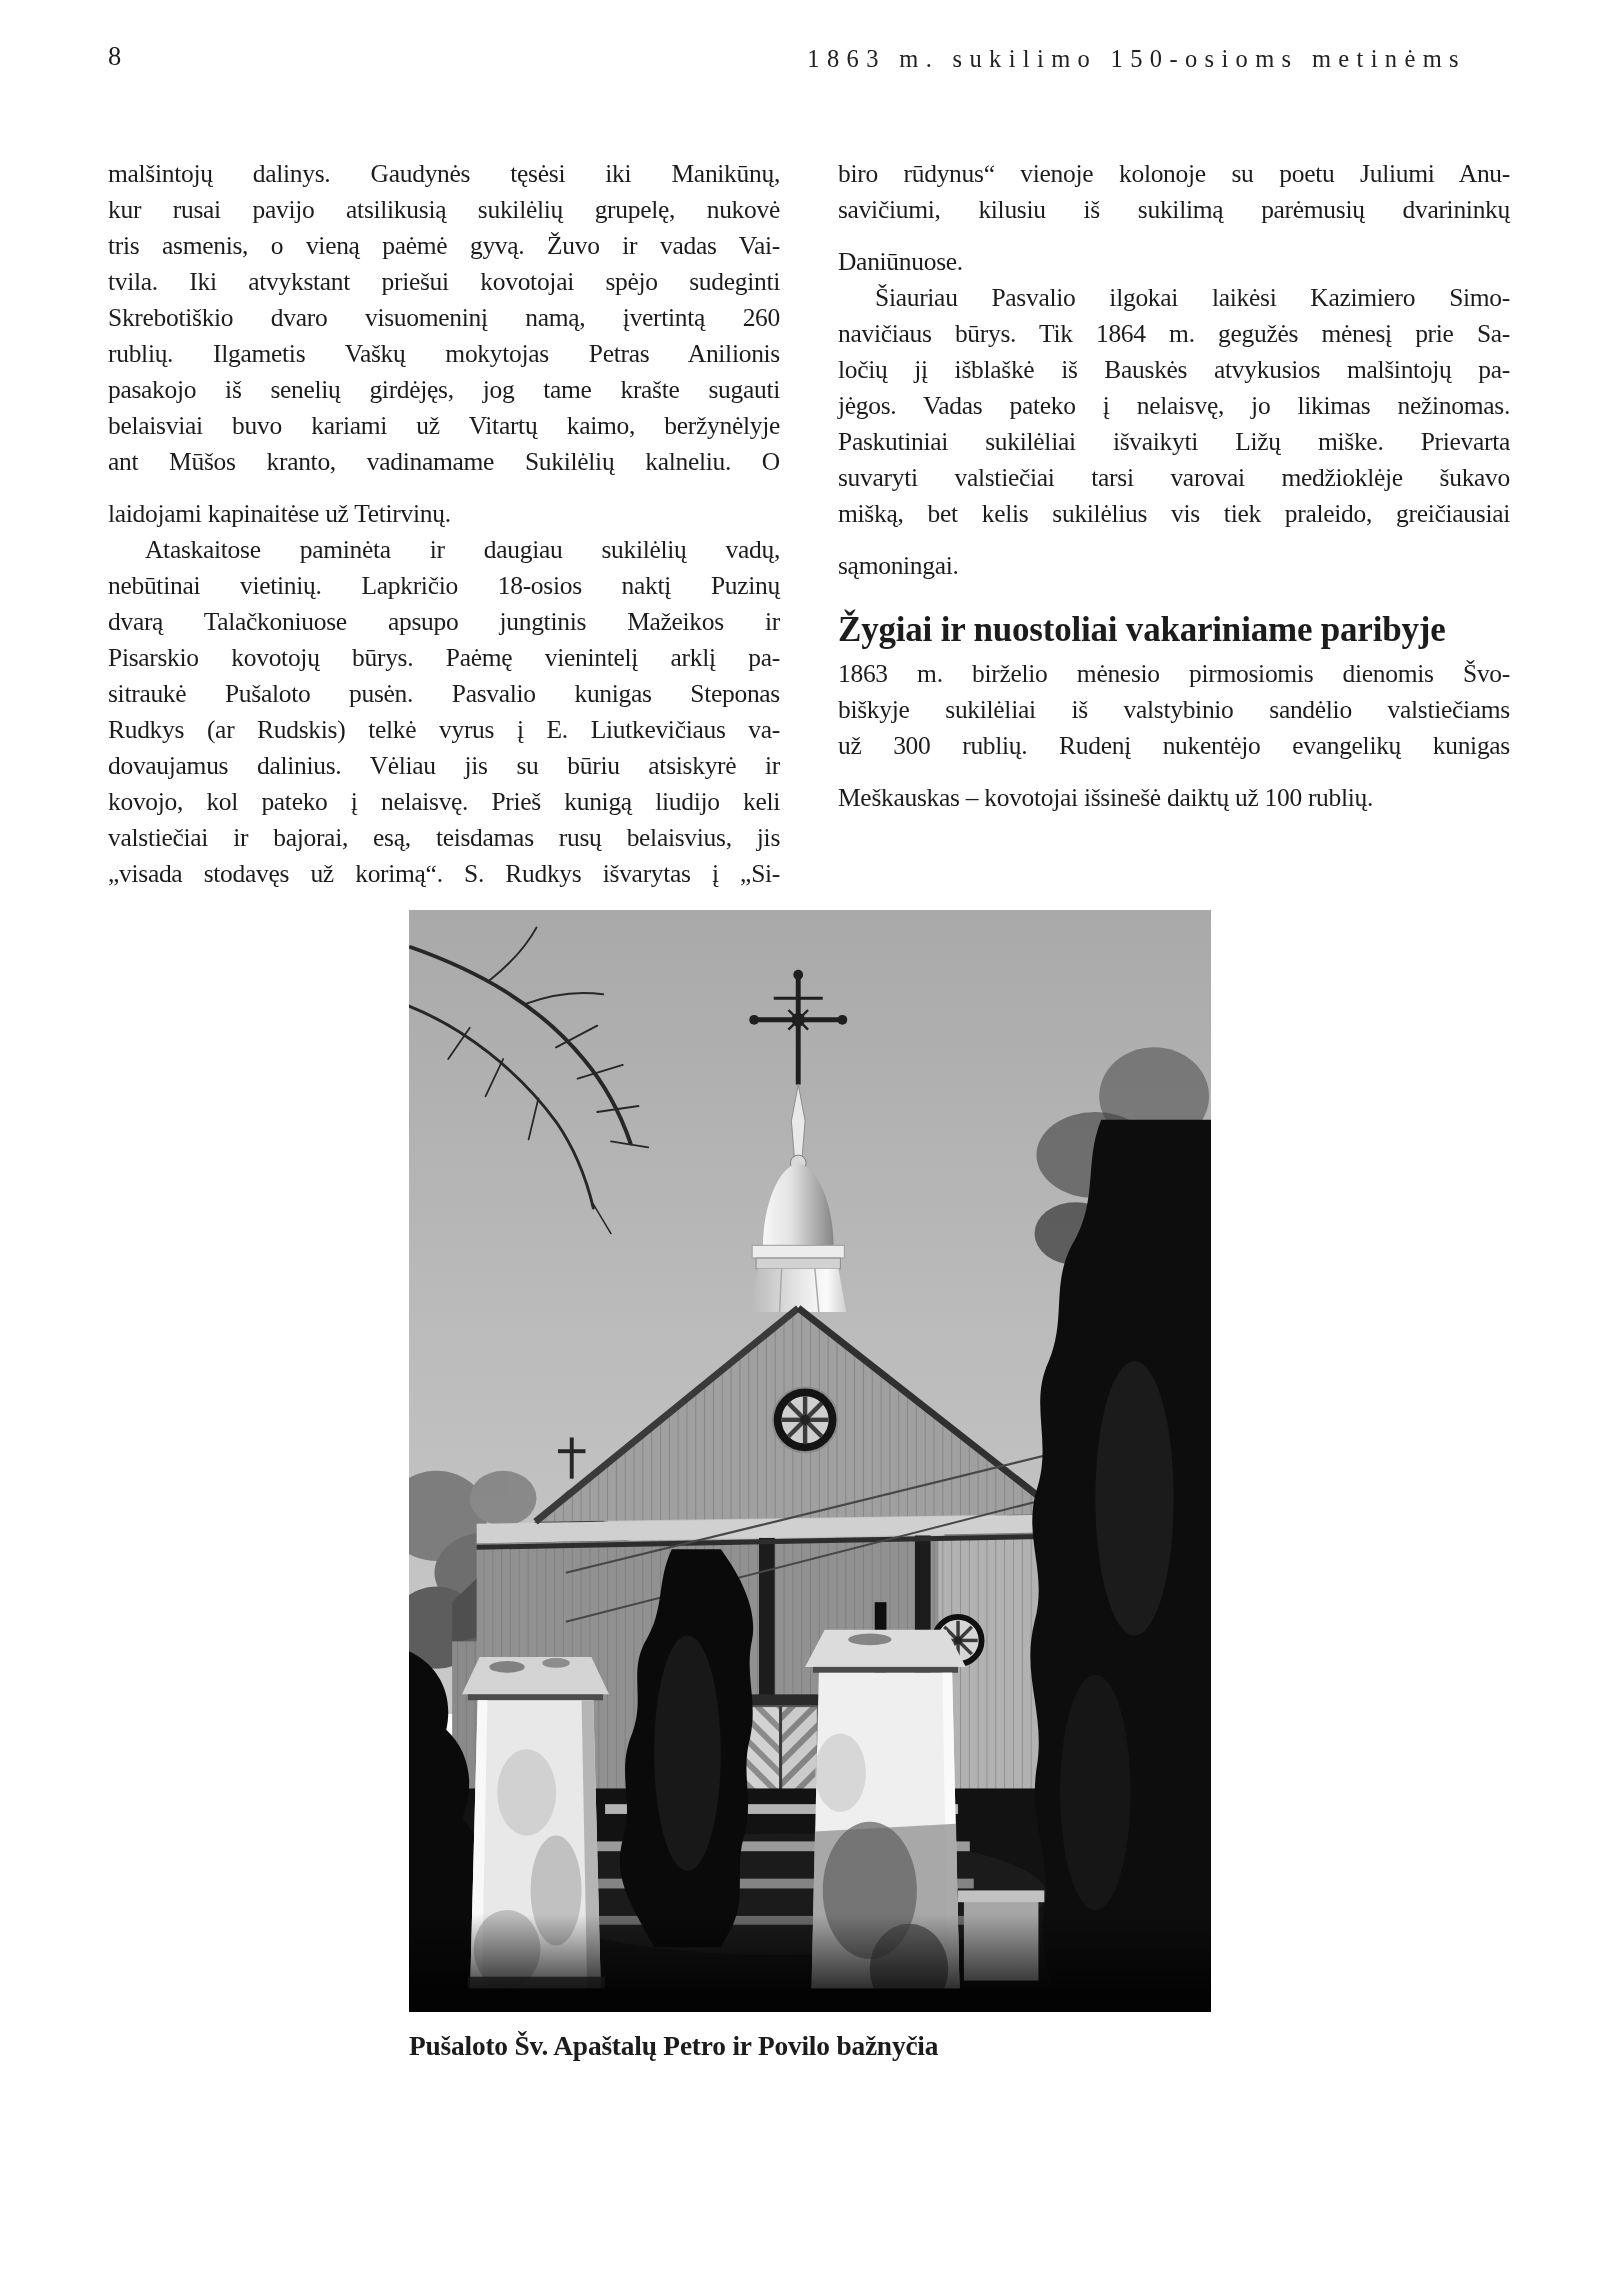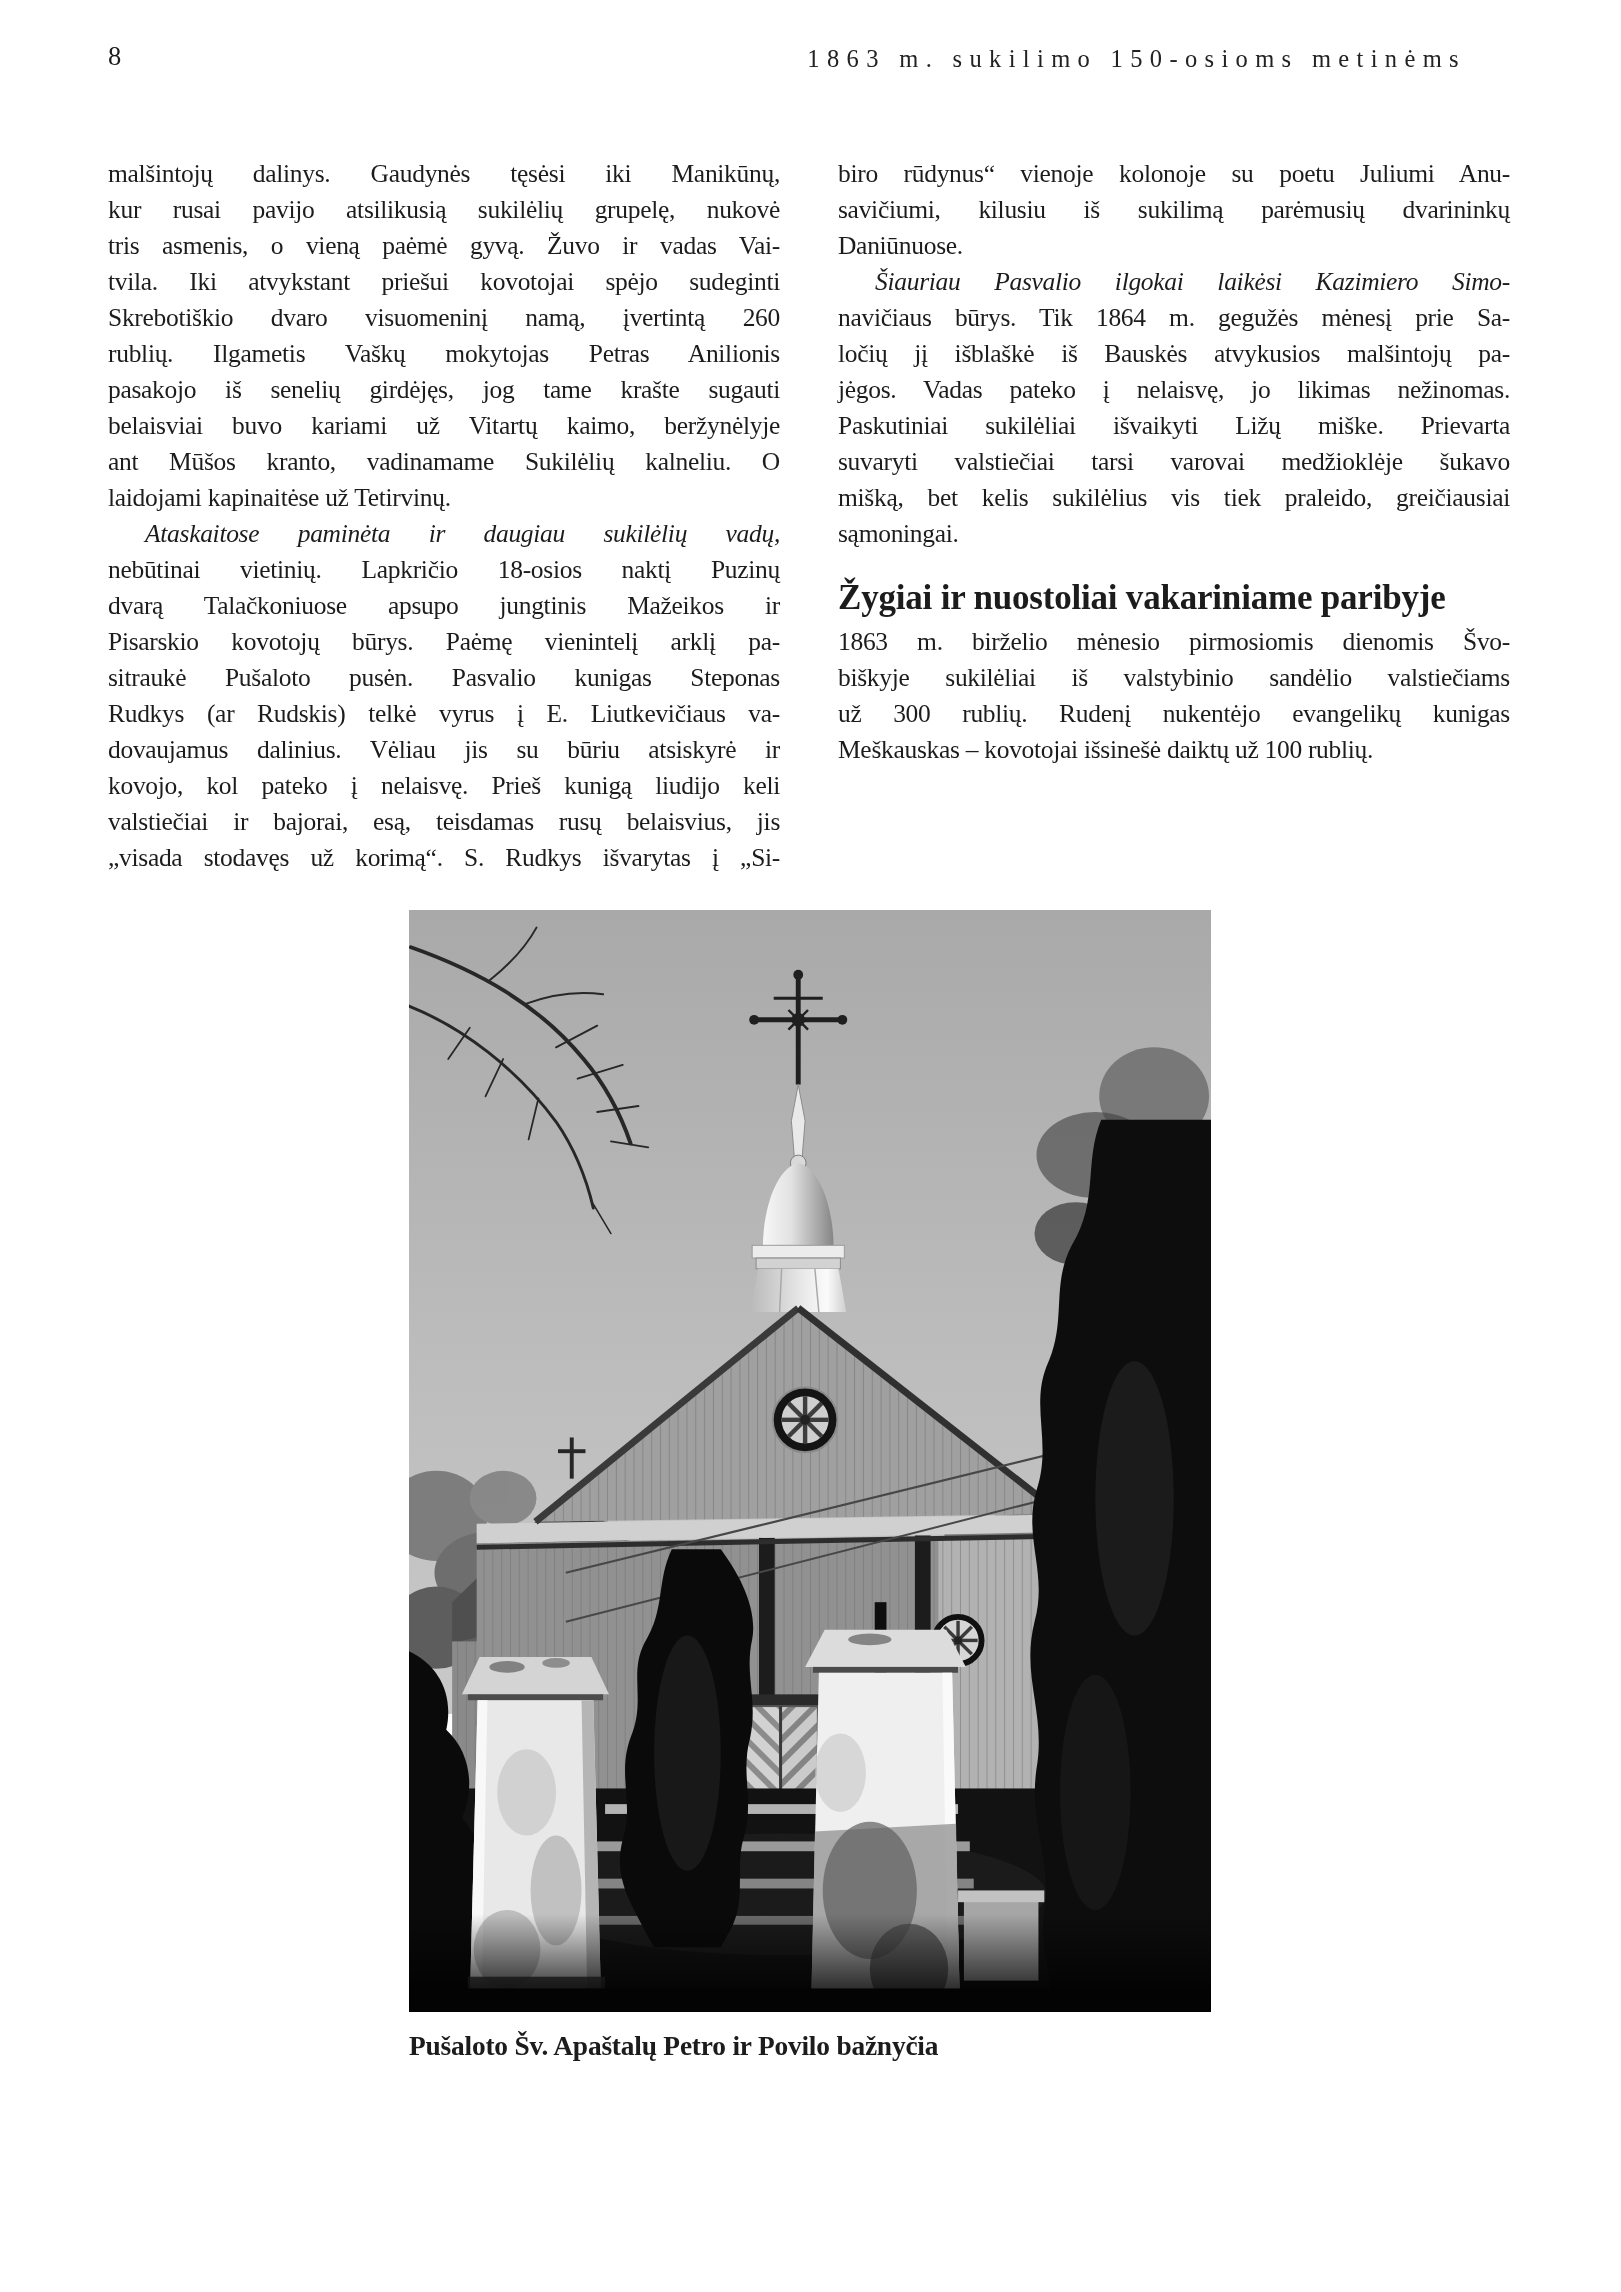--- a/index.html
+++ b/index.html
@@ -12,22 +12,22 @@
     position:absolute;top:44px;right:155px;font-size:24.5px;line-height:29px;
     letter-spacing:0.30em;white-space:nowrap;color:#222;
   }
   .col{
     position:absolute;top:156px;width:672px;
     font-size:25.5px;line-height:36px;letter-spacing:-0.3px;
   }
   .colL{left:108px;}
   .colR{left:838px;}
   .ln{text-align:justify;text-align-last:justify;height:36px;overflow:visible;}
-  .ln.pl{text-align-last:left;}
-  .ln.ind{text-indent:37px;font-style:italic;}
+  .ln.pl{text-align-last:left;margin-top:16px;}
+  .ln.ind{text-indent:37px;}
   .shead{
     margin:25.5px 0 7.8px 0;font-size:35px;line-height:39px;font-weight:bold;
     letter-spacing:-0.2px;text-align:left;
   }
   .photo{
     position:absolute;left:409px;top:910px;width:802px;height:1102px;margin:0;
   }
   .photo svg{display:block;width:100%;height:100%;}
   .caption{
     position:absolute;left:409px;top:2031px;width:802px;

